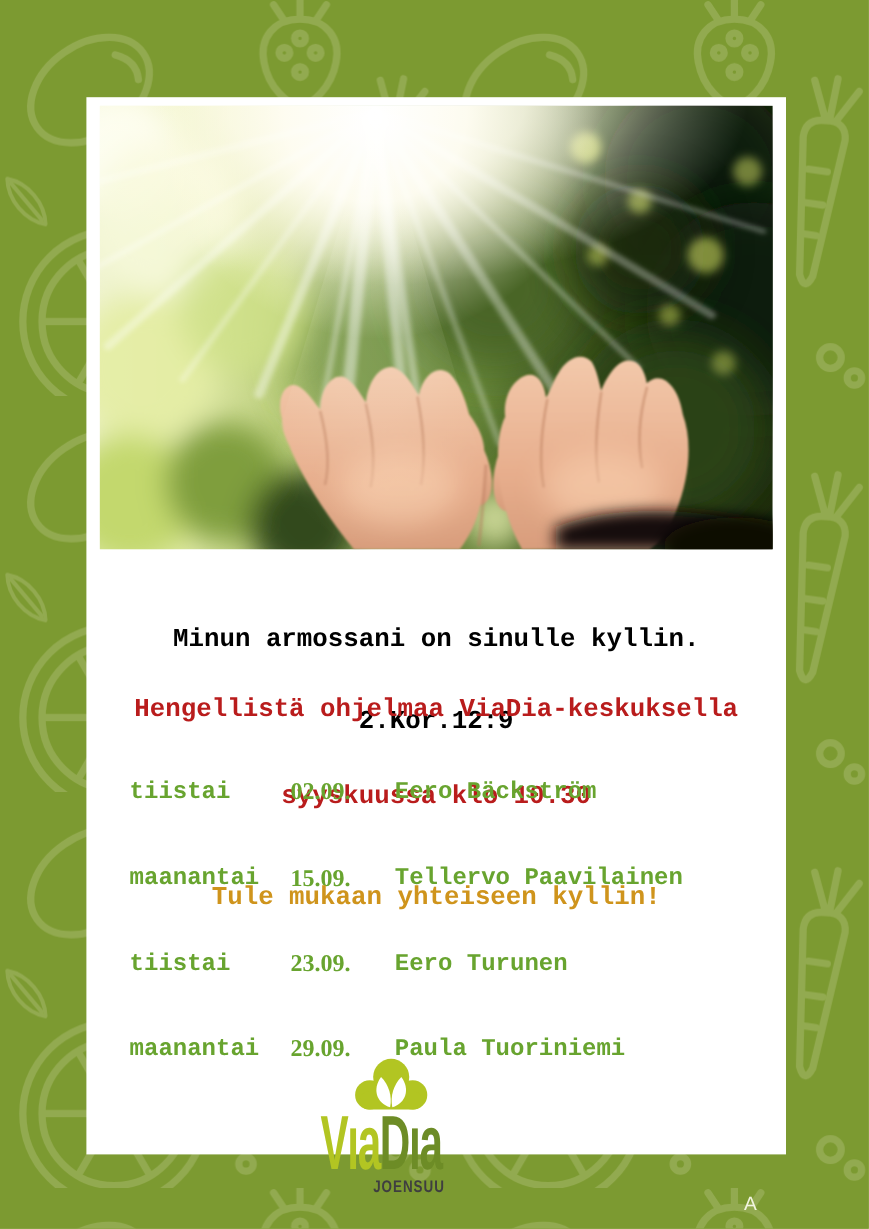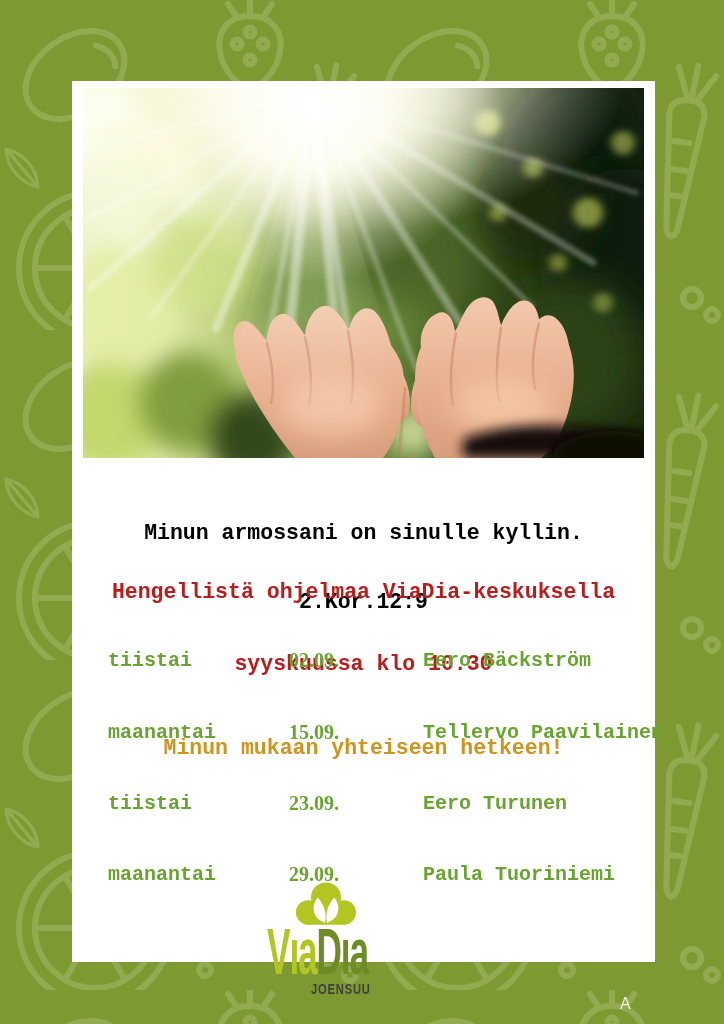--- a/index.html
+++ b/index.html
@@ -17,21 +17,21 @@
     position:absolute;left:11px;top:7px;width:561px;height:370px;overflow:hidden;
   }
   .photo svg{display:block;width:561px;height:370px;}
   .txt{position:absolute;left:0;width:583px;text-align:center;font-weight:bold;white-space:pre;}
   .verse{top:395px;color:#000000;font-size:21.5px;line-height:23px;}
   .heading{top:451px;color:#b91c1c;font-size:21.5px;line-height:24px;}
   .schedule{
     position:absolute;left:36px;top:521px;color:#68a42f;
     font-size:20px;line-height:23.7px;font-weight:bold;white-space:pre;
   }
-  .sched-row{display:flex;gap:47px;}
+  .sched-row{display:flex;}
   .col-day{width:134px;}
   .col-date{width:87px;font-family:Liberation Serif, serif;}
   .cta{top:655px;color:#cf941c;font-size:21.5px;line-height:24px;}
   .logo{
     position:absolute;left:195px;top:799px;display:flex;align-items:flex-end;
     font-family:"Liberation Sans",sans-serif;
     flex-direction:column;
   }
   .logo-mark{display:block;margin-right:14px;}
   .logo-textcol{display:flex;flex-direction:column;align-items:flex-end;}
@@ -272,21 +272,21 @@
       <span class="col-date">23.09.</span>
       <span class="col-name">Eero Turunen</span>
     </div>
     <div class="sched-row">
       <span class="col-day">maanantai</span>
       <span class="col-date">29.09.</span>
       <span class="col-name">Paula Tuoriniemi</span>
     </div>
   </div>
 
-  <div class="txt cta">Minun mukaan yhteiseen hetkeen!</div>
+  <div class="txt cta">Tule mukaan yhteiseen kyllin!</div>
 
   <div class="logo">
     <svg class="logo-mark" width="62" height="48" viewBox="0 0 66 48">
       <g fill="#b2c522">
         <circle cx="14" cy="33" r="13"></circle>
         <circle cx="33" cy="17" r="16"></circle>
         <circle cx="52" cy="33" r="13"></circle>
         <rect x="5" y="30" width="56" height="16" rx="8"></rect>
       </g>
       <g fill="#ffffff">

